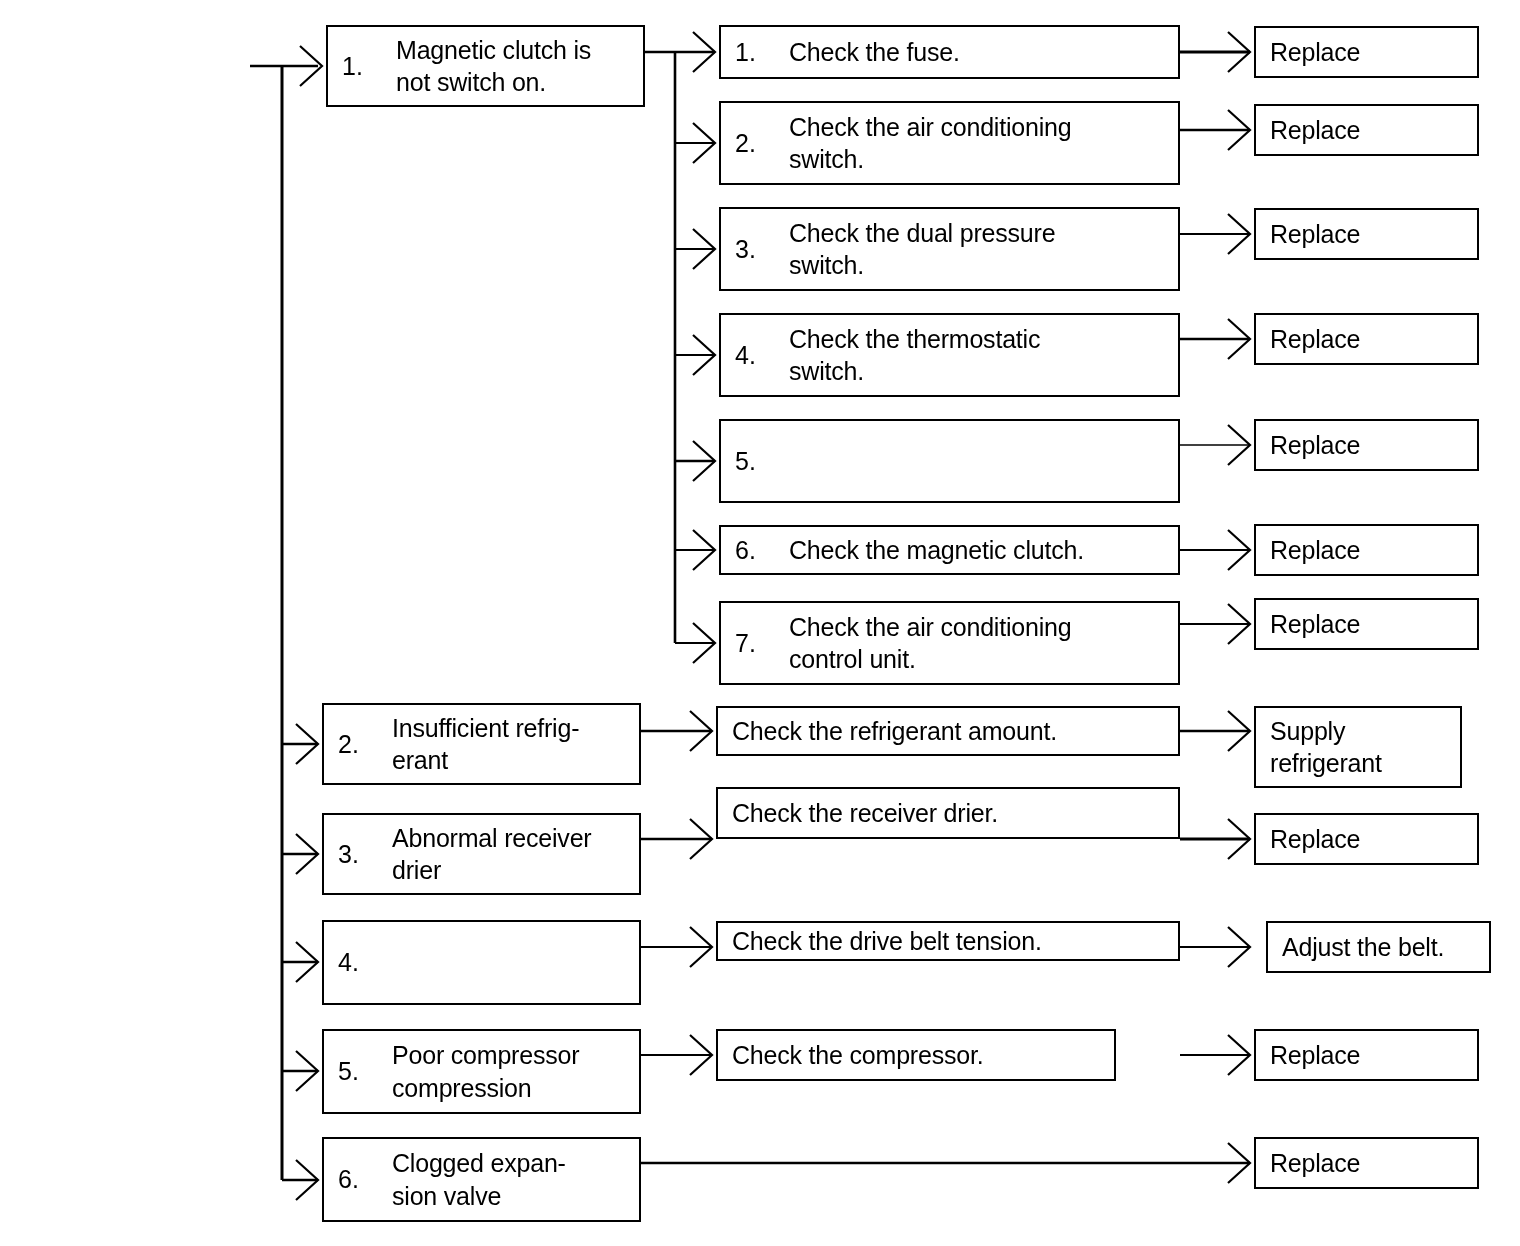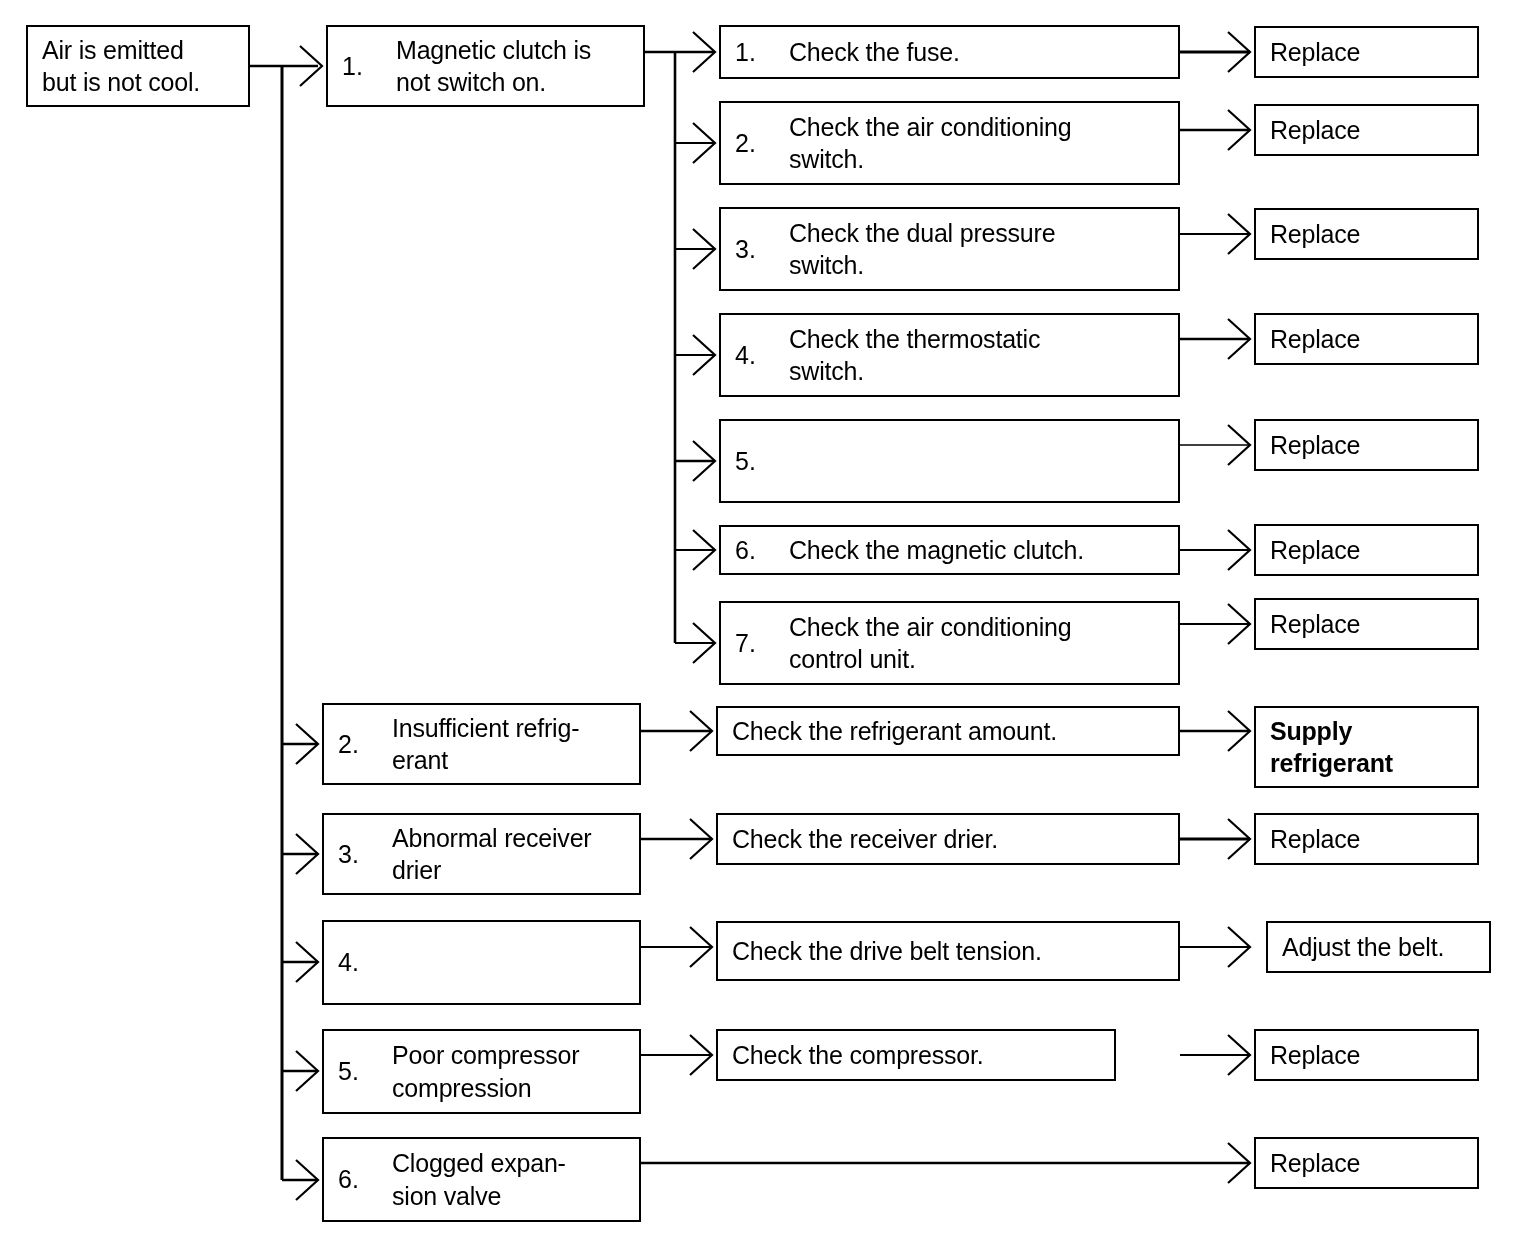--- a/index.html
+++ b/index.html
@@ -153,26 +153,20 @@
     <path class="wire" d="M1180 839 L1250 839" stroke-width="3"></path>
     <path class="arrowhead" d="M1228 819 L1250 839 L1228 859"></path>
 
     <path class="wire" d="M1180 947 L1250 947" stroke-width="2.2"></path>
     <path class="arrowhead" d="M1228 927 L1250 947 L1228 967"></path>
 
     <path class="wire" d="M1180 1055 L1250 1055" stroke-width="2.2"></path>
     <path class="arrowhead" d="M1228 1035 L1250 1055 L1228 1075"></path>
   </svg>
 
-  <div class="node" id="symptom-box" style="left: 26px; top: 25px; width: 224px; height: 82px;">
-    <div class="node-body">
-      <span class="node-text">Air is emitted
-but is not cool.</span>
-    </div>
-  </div>
 
   <div id="causes-layer">
       <div class="node" style="left: 326px; top: 25px; width: 319px; height: 82px;">
         <div class="node-body">
           <span class="node-num">1.</span>
           <span class="node-text">Magnetic clutch is
 not switch on.</span>
         </div>
       </div>
       <div class="node" style="left: 322px; top: 703px; width: 319px; height: 82px;">
@@ -254,26 +248,26 @@
           <span class="node-num">7.</span>
           <span class="node-text">Check the air conditioning
 control unit.</span>
         </div>
       </div>
       <div class="node" style="left: 716px; top: 706px; width: 464px; height: 50px;">
         <div class="node-body">
           <span class="node-text">Check the refrigerant amount.</span>
         </div>
       </div>
-      <div class="node" style="left: 716px; top: 813px; width: 464px; height: 52px;">
+      <div class="node" style="left: 716px; top: 787px; width: 464px; height: 52px;">
         <div class="node-body">
           <span class="node-text">Check the receiver drier.</span>
         </div>
       </div>
-      <div class="node" style="left: 716px; top: 921px; width: 464px; height: 60px;">
+      <div class="node" style="left: 716px; top: 921px; width: 464px; height: 40px;">
         <div class="node-body">
           <span class="node-text">Check the drive belt tension.</span>
         </div>
       </div>
       <div class="node" style="left: 716px; top: 1029px; width: 400px; height: 52px;">
         <div class="node-body">
           <span class="node-text">Check the compressor.</span>
         </div>
       </div>
     </div>
@@ -307,21 +301,21 @@
       <div class="node" style="left: 1254px; top: 524px; width: 225px; height: 52px;">
         <div class="node-body">
           <span class="node-text">Replace</span>
         </div>
       </div>
       <div class="node" style="left: 1254px; top: 598px; width: 225px; height: 52px;">
         <div class="node-body">
           <span class="node-text">Replace</span>
         </div>
       </div>
-      <div class="node" style="left: 1254px; top: 706px; width: 225px; height: 82px; font-weight: bold;">
+      <div class="node" style="left: 1254px; top: 706px; width: 208px; height: 82px;">
         <div class="node-body">
           <span class="node-text">Supply
 refrigerant</span>
         </div>
       </div>
       <div class="node" style="left: 1254px; top: 813px; width: 225px; height: 52px;">
         <div class="node-body">
           <span class="node-text">Replace</span>
         </div>
       </div>

